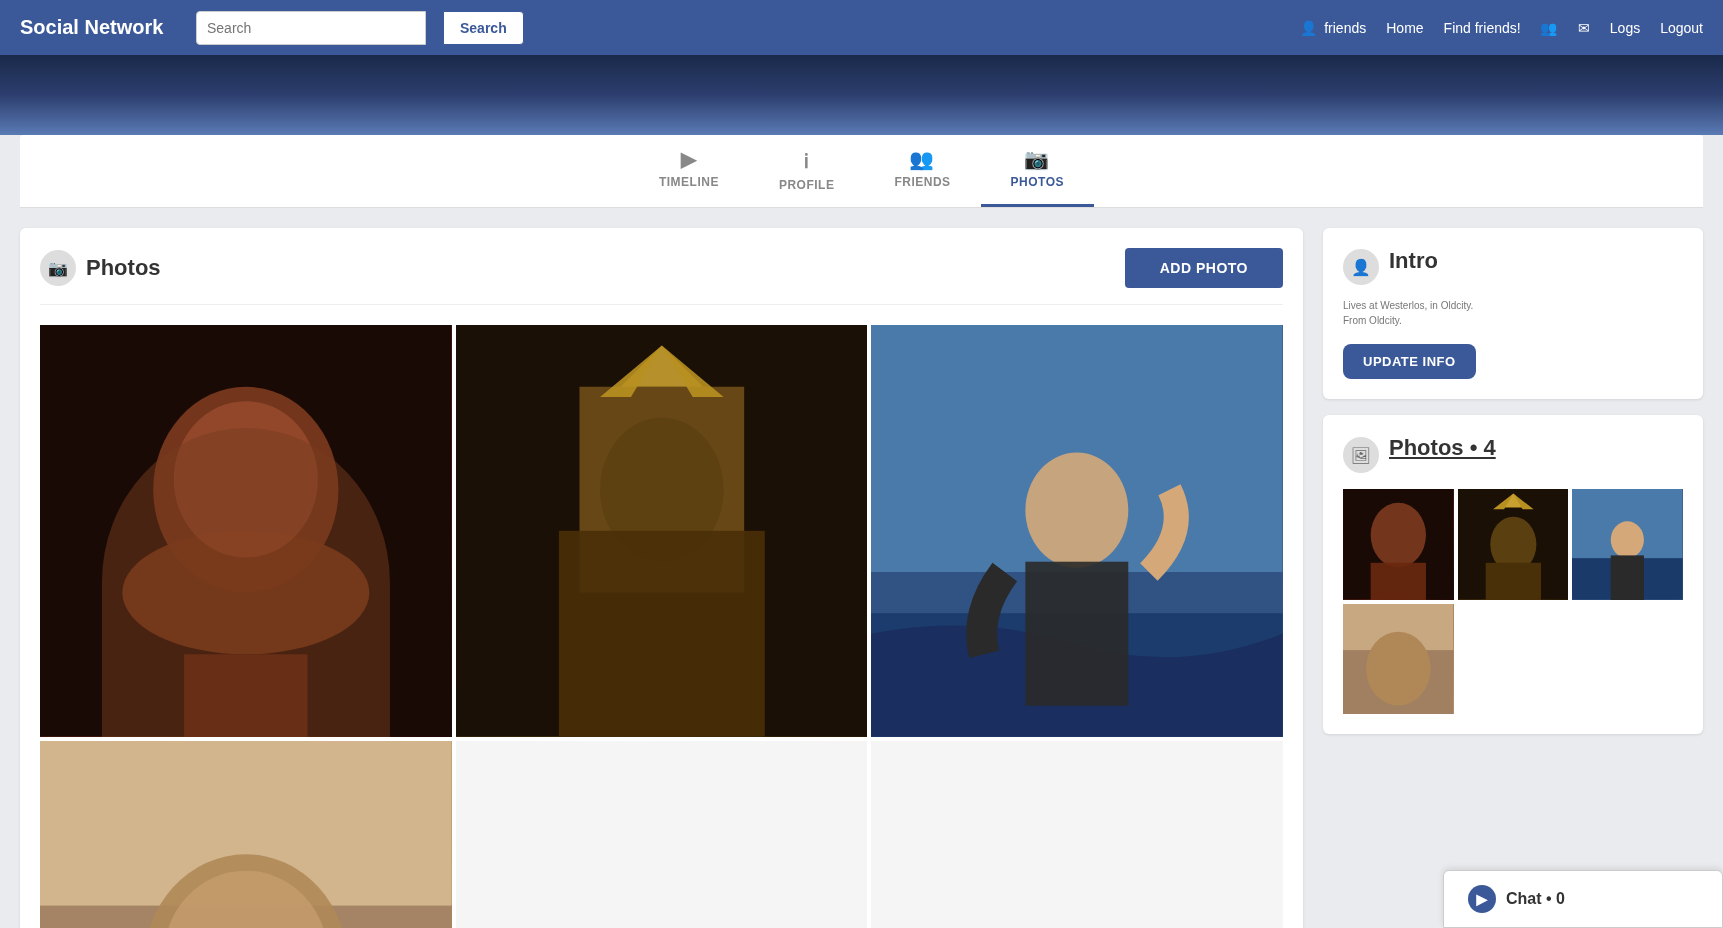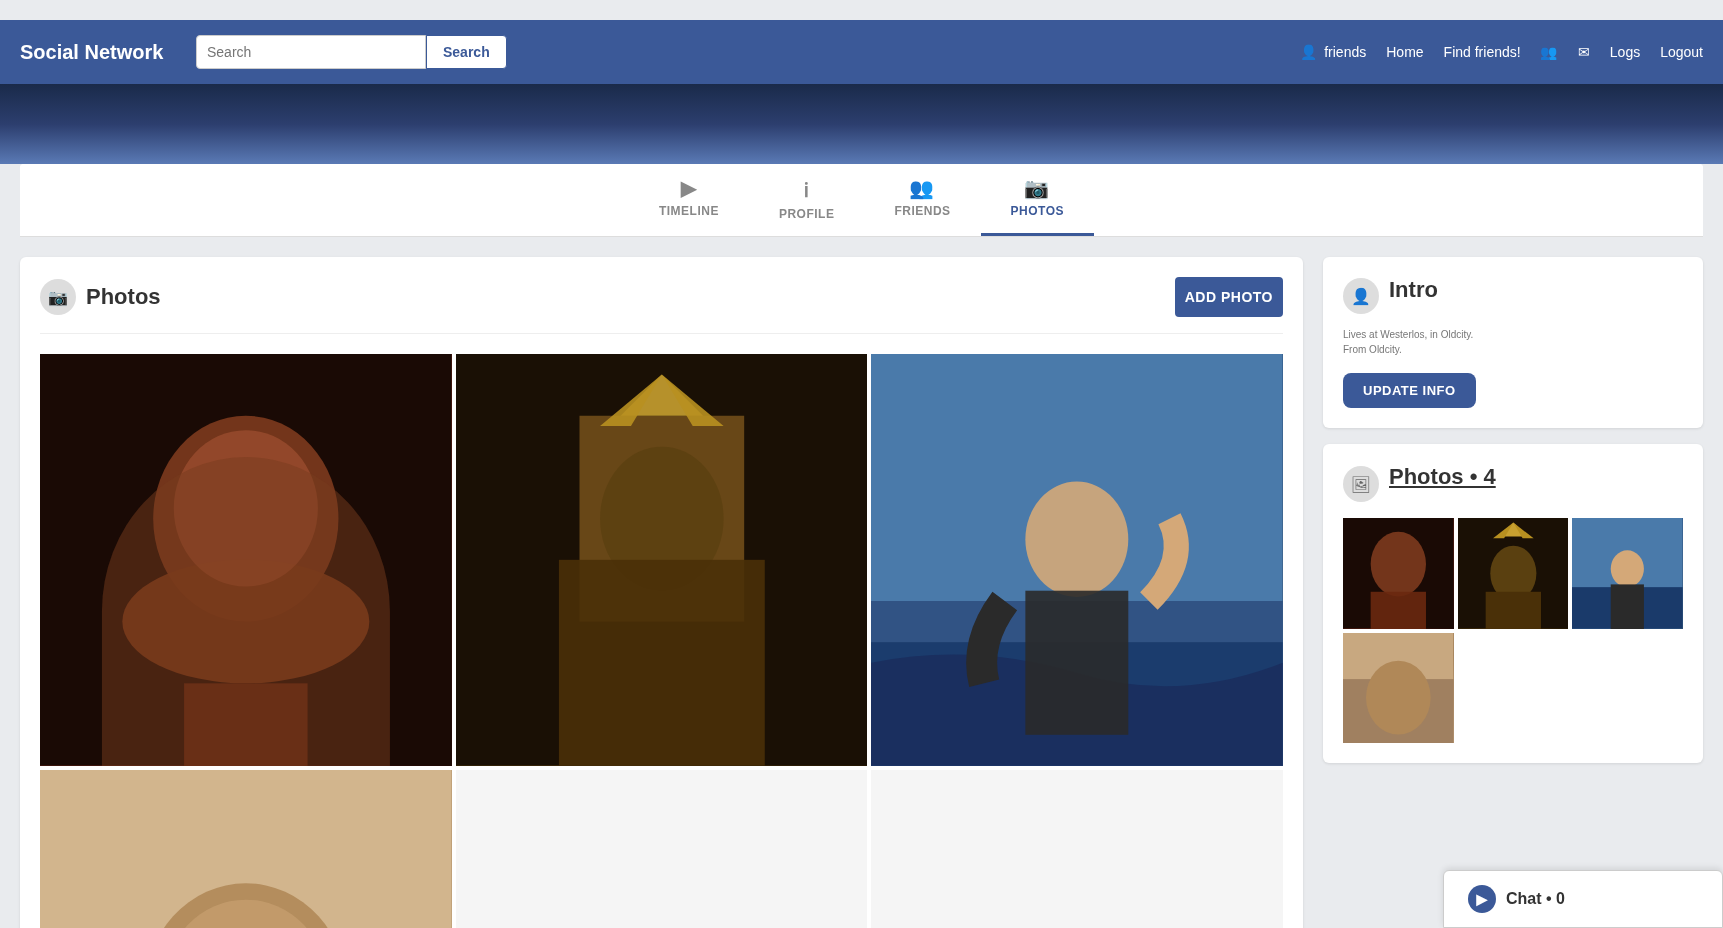--- a/index.html
+++ b/index.html
@@ -4,23 +4,22 @@
   <style>
     * { box-sizing: border-box; margin: 0; padding: 0; }
     body { font-family: Arial, sans-serif; background: #e9ebee; min-height: 928px; }
 
     
     .navbar {
       background: #3b5998;
       display: flex;
       align-items: center;
       padding: 0 20px;
-      height: 64px;
+      height: 55px;
       gap: 16px;
-      margin-top: 20px;
     }
     .navbar-brand {
       color: white;
       font-size: 20px;
       font-weight: bold;
       white-space: nowrap;
       min-width: 160px;
     }
     .navbar-search-input {
       height: 34px;
@@ -155,21 +154,21 @@
       display: flex;
       align-items: center;
       justify-content: center;
       color: #666;
       font-size: 16px;
     }
     .add-photo-btn {
       background: #3b5998;
       color: white;
       border: none;
-      padding: 12px 10px;
+      padding: 12px 35px;
       border-radius: 4px;
       font-size: 14px;
       font-weight: bold;
       cursor: pointer;
       letter-spacing: 0.5px;
     }
     .divider {
       border: none;
       border-top: 1px solid #eee;
       margin: 12px 0 20px;
@@ -306,20 +305,21 @@
       border-radius: 50%;
       display: flex;
       align-items: center;
       justify-content: center;
       color: white;
       font-size: 14px;
     }
 
     .search-row {
       display: flex;
+      gap: 17px;
     }
   </style>
 </head>
 <body>
 
 <nav class="navbar">
   <span class="navbar-brand">Social Network</span>
   <div class="search-row">
     <input class="navbar-search-input" type="text" placeholder="Search" style="">
     <button class="navbar-search-btn">Search</button>

